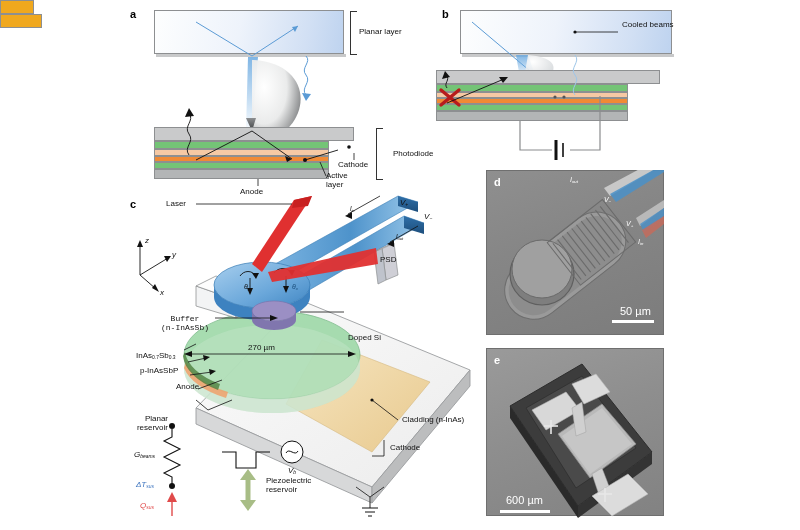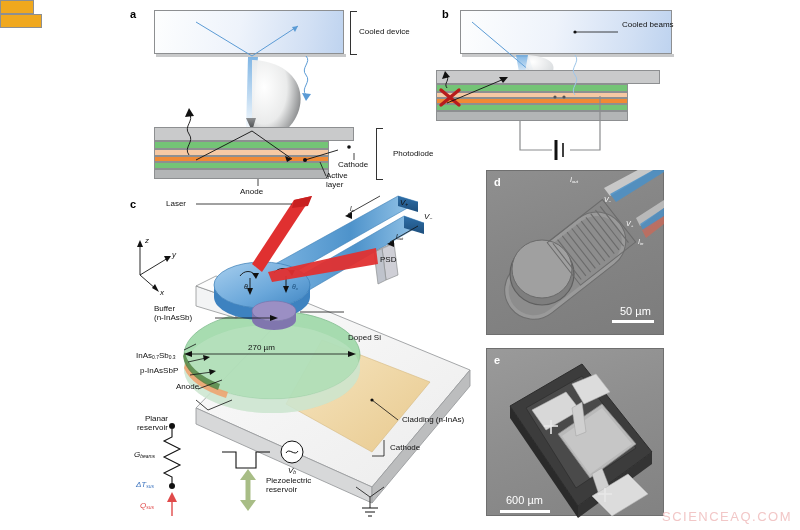--- a/index.html
+++ b/index.html
@@ -93,21 +93,21 @@
     <polygon points="292,159 285,156 287,162" fill="#111"></polygon>
     <circle cx="305" cy="160" r="2" fill="#111"></circle>
     <line x1="305" y1="160" x2="338" y2="150" stroke="#111" stroke-width="0.9"></line>
     <circle cx="349" cy="147" r="1.8" fill="#111"></circle>
 
     <path d="M189,155 C183,147 195,142 189,134 C183,126 195,121 189,113" stroke="#111" fill="none" stroke-width="0.9"></path>
     <polygon points="189,108 185,117 194,116" fill="#111"></polygon>
   </svg>
 
   <div class="bracket" style="left:350px;top:11px;width:6px;height:42px;"></div>
-  <div class="lbl" style="left:359px;top:27px;">Cooled device</div>
+  <div class="lbl" style="left:359px;top:27px;">Planar layer</div>
 
   <div class="bracket" style="left:376px;top:128px;width:6px;height:50px;"></div>
   <div class="lbl" style="left:385px;top:149px;margin-left:8px;">Photodiode</div>
 
   <svg style="left:0;top:0;width:800px;height:530px;">
     <line x1="354" y1="153" x2="354" y2="160" stroke="#111" stroke-width="0.8"></line>
     <line x1="320" y1="162" x2="326" y2="176" stroke="#111" stroke-width="0.8"></line>
     <line x1="258" y1="179" x2="258" y2="186" stroke="#111" stroke-width="0.8"></line>
   </svg>
   <div class="lbl" style="left:338px;top:160px;">Cathode</div>
@@ -310,21 +310,21 @@
 
     <polyline points="196,400 208,410 232,400" fill="none" stroke="#111" stroke-width="0.8"></polyline>
 
     <line x1="372" y1="400" x2="398" y2="420" stroke="#111" stroke-width="0.8"></line>
     <circle cx="372" cy="400" r="1.6" fill="#111"></circle>
 
     <polyline points="372,456 384,456 384,440" fill="none" stroke="#111" stroke-width="0.8"></polyline>
     <polyline points="356,487 370,497 384,487" fill="none" stroke="#111" stroke-width="0.8"></polyline>
   </svg>
 
-  <div class="lbl wrap" style="left:154px;top:304px;width:62px;text-align:left;">
+  <div class="lbl wrap" style="left:154px;top:314px;width:62px;text-align:center;font-family:Liberation Mono, monospace;">
     <span>Buffer</span><br>
     <span>(n-InAsSb)</span>
   </div>
   <div class="lbl" style="left:136px;top:351px;">InAs<sub>0.7</sub>Sb<sub>0.3</sub></div>
   <div class="lbl" style="left:140px;top:366px;">p-InAsSbP</div>
   <div class="lbl" style="left:176px;top:382px;">Anode</div>
   <div class="lbl" style="left:348px;top:308px;margin-top:25px;">Doped Si</div>
   <div class="lbl" style="left:402px;top:415px;">Cladding (n-InAs)</div>
   <div class="lbl" style="left:390px;top:443px;">Cathode</div>
 
@@ -437,15 +437,14 @@
           <line x1="65" y1="72" x2="65" y2="86"></line>
         <line x1="112" y1="146" x2="126" y2="146"></line>
           <line x1="119" y1="140" x2="119" y2="154"></line>
       </g>
     </g>
   </svg>
   <div class="panel-letter white" style="left:494px;top:354px;">e</div>
   <div class="sem-lbl" style="left:506px;top:494px;">600 µm</div>
   <div class="scalebar" style="left:500px;top:510px;width:50px;"></div>
 
-  <div class="wm">SCIENCEAQ.COM</div>
 
 </div>
 
 </body></html>

